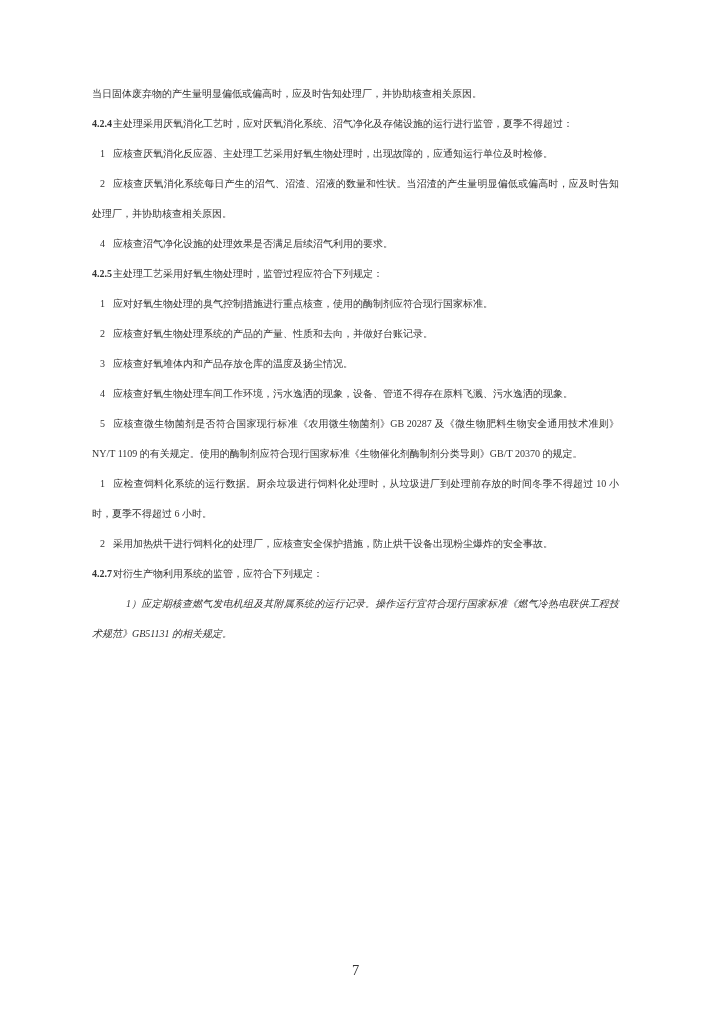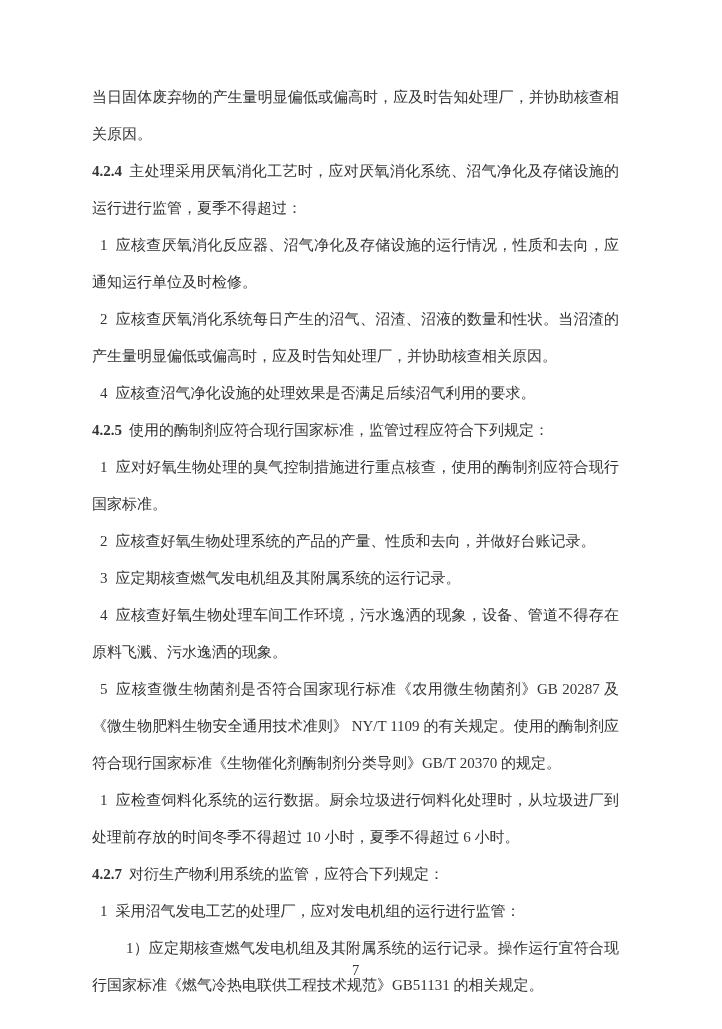--- a/index.html
+++ b/index.html
@@ -14,41 +14,41 @@
     background: #ffffff;
     overflow: hidden;
     font-family: "Liberation Serif", "DejaVu Serif", serif;
     color: #333333;
   }
   .content {
     position: absolute;
     left: 92px;
     top: 79px;
     width: 527px;
-    font-size: 15px;
-    line-height: 37px;
+    font-size: 10px;
+    line-height: 30px;
     text-align: justify;
   }
   .content p {
     margin: 0;
     padding: 0;
   }
   
   p.continuation { text-indent: 0; }
   
   p.section { text-indent: 0; }
   p.section .num {
     font-weight: bold;
-    margin-right: 7px;
+    margin-right: 1px;
   }
   
   p.item { text-indent: 8px; }
   p.item .num { margin-right: 8px; }
   
-  p.subitem { text-indent: 34px; }
+  p.subitem { text-indent: 34px; font-style: italic; }
   p.subitem .num { margin-right: 0; }
 
   .footer {
     position: absolute;
     top: 961px;
     left: 92px;
     width: 527px;
     text-align: center;
     font-size: 14.5px;
     line-height: 18px;
@@ -57,44 +57,44 @@
 </style>
 </head>
 <body>
 
 <div class="page">
   <div class="content">
   <p class="continuation"><span class="txt">当日固体废弃物的产生量明显偏低或偏高时，应及时告知处理厂，并协助核查相关原因。</span></p>
 
   <p class="section"><span class="num">4.2.4</span><span class="txt">主处理采用厌氧消化工艺时，应对厌氧消化系统、沼气净化及存储设施的运行进行监管，夏季不得超过：</span></p>
 
-  <p class="item"><span class="num">1</span><span class="txt">应核查厌氧消化反应器、沼气净化及存储设施的运行情况，性质和去向，应通知运行单位及时检修。</span></p>
+  <p class="item"><span class="num">1</span><span class="txt">应核查厌氧消化反应器、主处理工艺采用好氧生物处理时，出现故障的，应通知运行单位及时检修。</span></p>
 
   <p class="item"><span class="num">2</span><span class="txt">应核查厌氧消化系统每日产生的沼气、沼渣、沼液的数量和性状。当沼渣的产生量明显偏低或偏高时，应及时告知处理厂，并协助核查相关原因。</span></p>
 
 
   <p class="item"><span class="num">4</span><span class="txt">应核查沼气净化设施的处理效果是否满足后续沼气利用的要求。</span></p>
 
-  <p class="section"><span class="num">4.2.5</span><span class="txt">使用的酶制剂应符合现行国家标准，监管过程应符合下列规定：</span></p>
+  <p class="section"><span class="num">4.2.5</span><span class="txt">主处理工艺采用好氧生物处理时，监管过程应符合下列规定：</span></p>
 
   <p class="item"><span class="num">1</span><span class="txt">应对好氧生物处理的臭气控制措施进行重点核查，使用的酶制剂应符合现行国家标准。</span></p>
 
   <p class="item"><span class="num">2</span><span class="txt">应核查好氧生物处理系统的产品的产量、性质和去向，并做好台账记录。</span></p>
 
-  <p class="item"><span class="num">3</span><span class="txt">应定期核查燃气发电机组及其附属系统的运行记录。</span></p>
+  <p class="item"><span class="num">3</span><span class="txt">应核查好氧堆体内和产品存放仓库的温度及扬尘情况。</span></p>
 
   <p class="item"><span class="num">4</span><span class="txt">应核查好氧生物处理车间工作环境，污水逸洒的现象，设备、管道不得存在原料飞溅、污水逸洒的现象。</span></p>
 
   <p class="item"><span class="num">5</span><span class="txt">应核查微生物菌剂是否符合国家现行标准《农用微生物菌剂》GB 20287 及《微生物肥料生物安全通用技术准则》 NY/T 1109 的有关规定。使用的酶制剂应符合现行国家标准《生物催化剂酶制剂分类导则》GB/T 20370 的规定。</span></p>
 
 
   <p class="item"><span class="num">1</span><span class="txt">应检查饲料化系统的运行数据。厨余垃圾进行饲料化处理时，从垃圾进厂到处理前存放的时间冬季不得超过 10 小时，夏季不得超过 6 小时。</span></p>
 
+  <p class="item"><span class="num">2</span><span class="txt">采用加热烘干进行饲料化的处理厂，应核查安全保护措施，防止烘干设备出现粉尘爆炸的安全事故。</span></p>
 
 
   <p class="section"><span class="num">4.2.7</span><span class="txt">对衍生产物利用系统的监管，应符合下列规定：</span></p>
 
-  <p class="item"><span class="num">1</span><span class="txt">采用沼气发电工艺的处理厂，应对发电机组的运行进行监管：</span></p>
 
   <p class="subitem"><span class="num">1）</span><span class="txt">应定期核查燃气发电机组及其附属系统的运行记录。操作运行宜符合现行国家标准《燃气冷热电联供工程技术规范》GB51131 的相关规定。</span></p>
 </div>
   <div class="footer">7</div>
 </div>
 
 </body></html>

